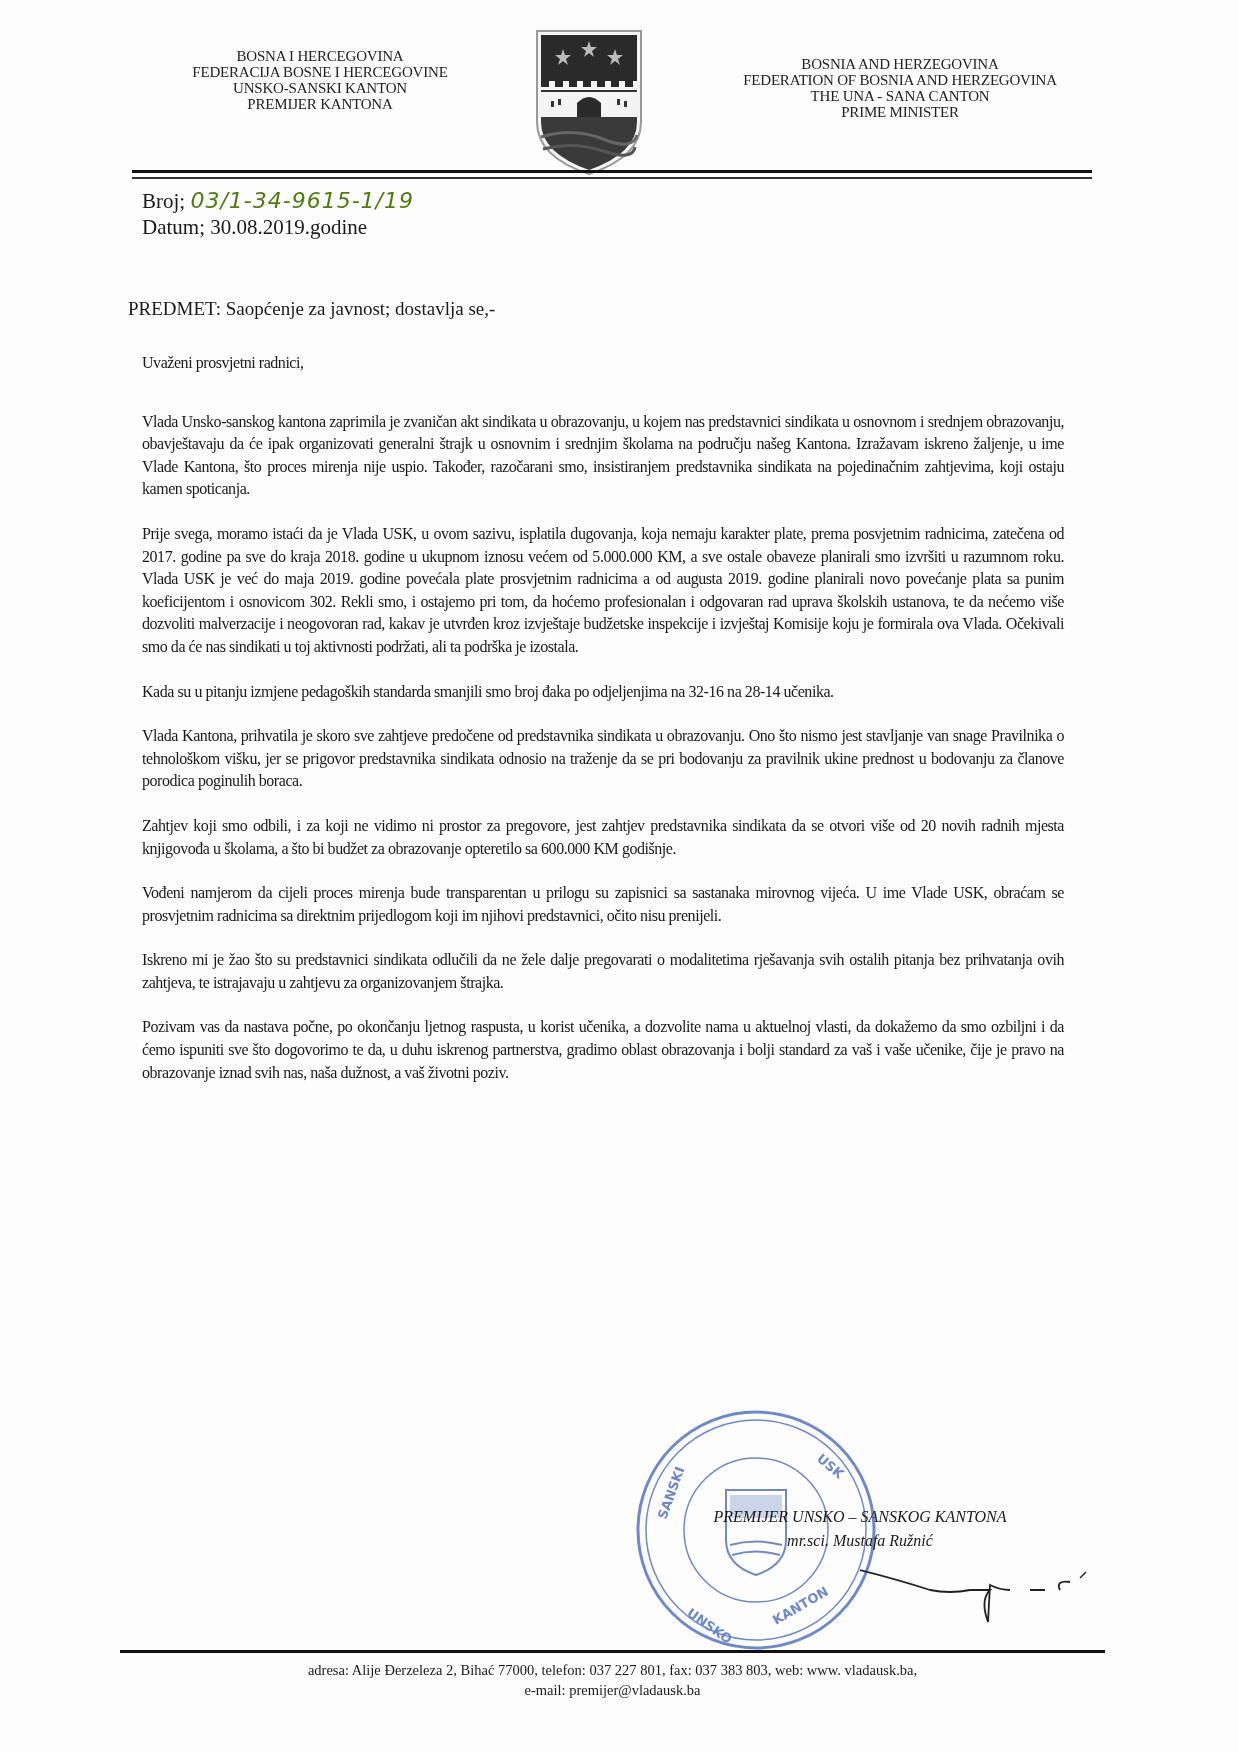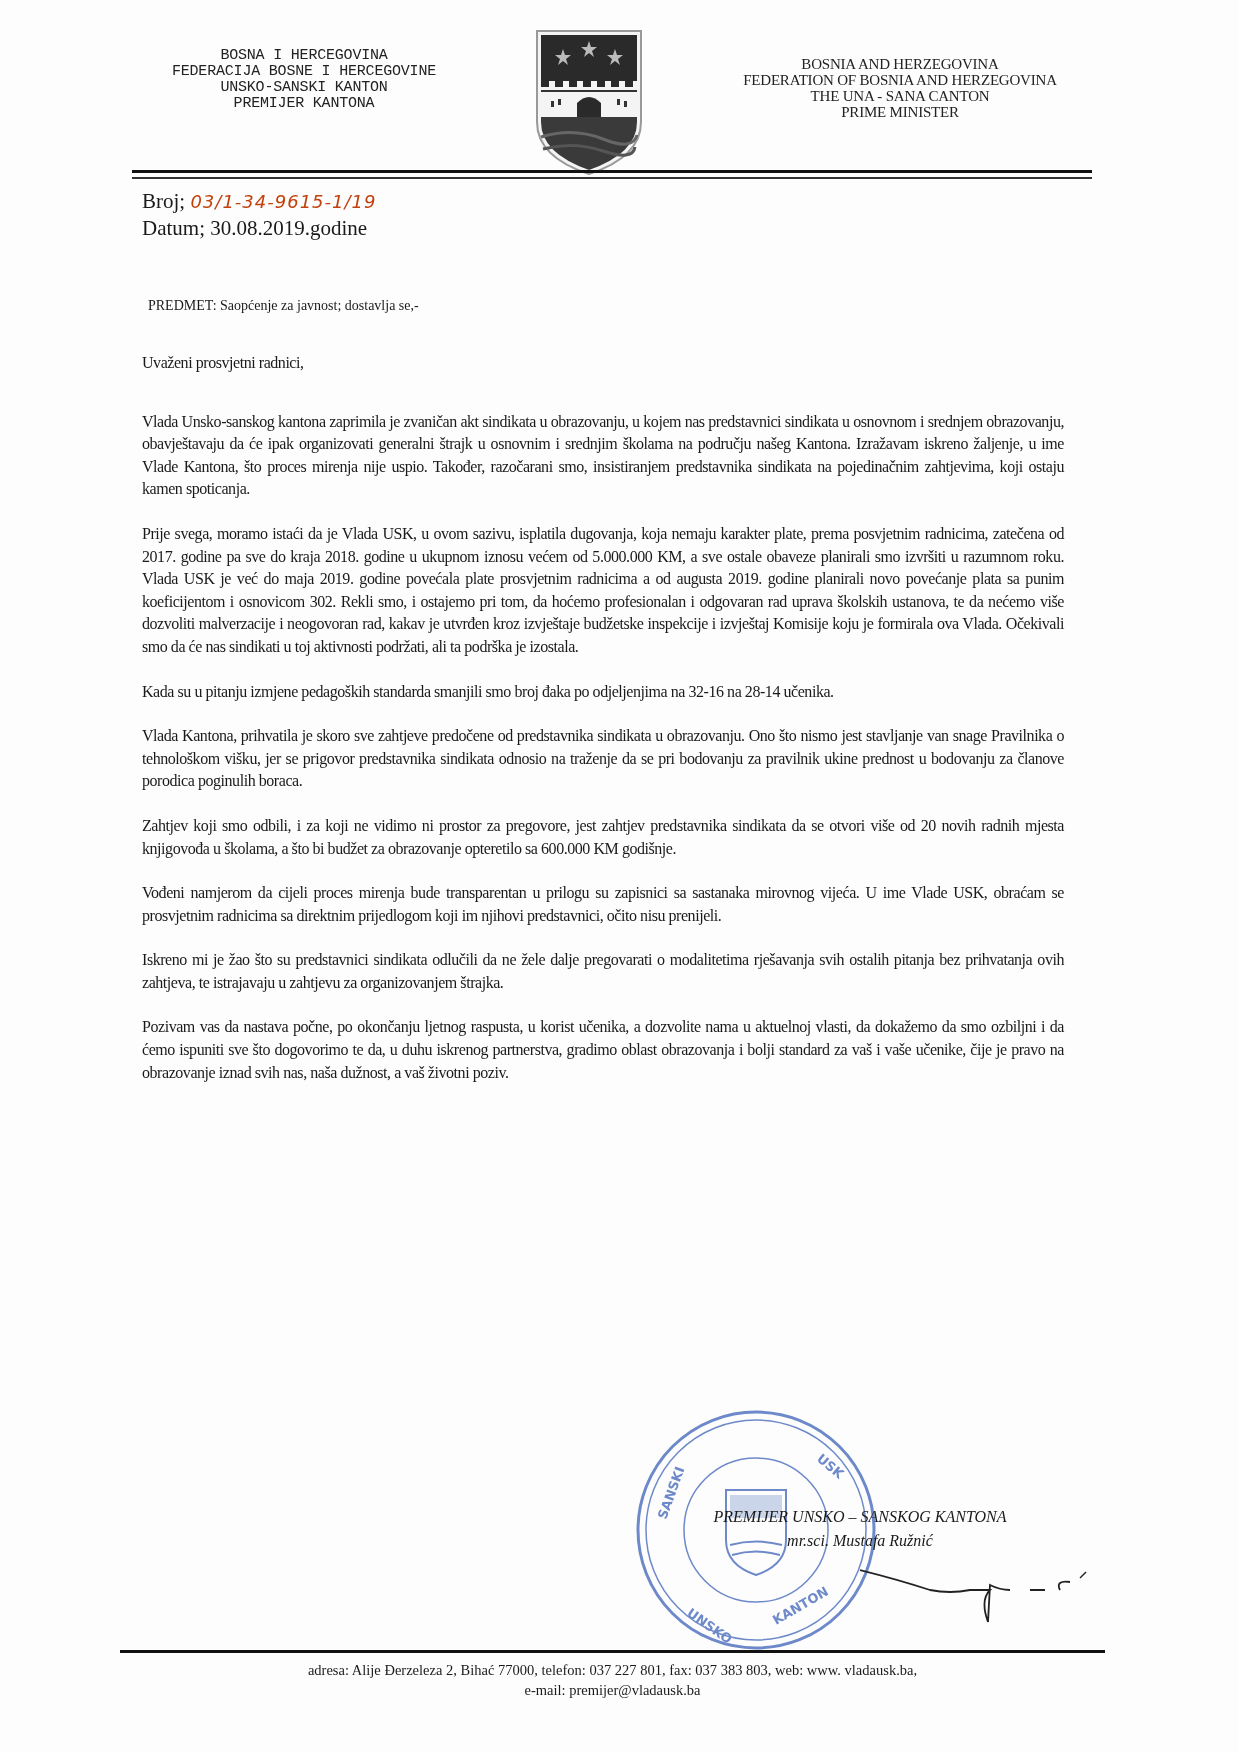--- a/index.html
+++ b/index.html
@@ -4,29 +4,29 @@
 <style>
   html, body { margin: 0; padding: 0; }
   body {
     width: 1239px; height: 1752px; background: #fdfdfd; position: relative;
     font-family: "Liberation Serif", serif; color: #1a1a1a; overflow: hidden;
   }
   .hdr-left, .hdr-right {
     position: absolute; text-align: center; font-size: 15px; line-height: 16px;
     text-transform: uppercase; letter-spacing: -0.2px; color: #222;
   }
-  .hdr-left { left: 144px; top: 48px; width: 320px; font-family: Liberation Mono, monospace; }
+  .hdr-left { left: 160px; top: 48px; width: 320px; }
   .hdr-right { left: 700px; top: 56px; width: 400px; }
   .hdr-left div, .hdr-right div { white-space: nowrap; }
   .crest { position: absolute; left: 533px; top: 27px; width: 112px; height: 150px; }
   .rule-top { position: absolute; left: 132px; top: 170px; width: 960px; height: 3px; background: #111; }
   .rule-top2 { position: absolute; left: 132px; top: 177px; width: 960px; height: 2px; background: #333; }
   .meta { position: absolute; left: 142px; top: 188px; font-size: 21px; line-height: 26px; }
-  .meta .hand { font-family: "DejaVu Sans", sans-serif; font-weight: 300; font-size: 18px; color: #c2410c; font-style: italic; letter-spacing: 1px; }
-  .subject { position: absolute; left: 148px; top: 298px; font-size: 14px; }
+  .meta .hand { font-family: "DejaVu Sans", sans-serif; font-weight: 300; font-size: 22px; color: #4d7c0f; font-style: italic; letter-spacing: 1px; }
+  .subject { position: absolute; left: 128px; top: 298px; font-size: 19px; }
   .body-text {
     position: absolute; left: 142px; width: 922px; top: 352px;
     font-size: 16px; line-height: 22.6px; text-align: justify; letter-spacing: -0.45px;
   }
   .body-text p { margin: 0 0 22px 0; }
   .body-text p.salutation { margin-bottom: 36px; }
   .stamp { position: absolute; left: 626px; top: 1400px; width: 290px; height: 260px; opacity: 0.75; }
   .sig-block { position: absolute; left: 660px; top: 1505px; width: 400px; text-align: center; font-weight: normal; font-style: italic; font-size: 16px; line-height: 24px; color: #1a1a1a; }
   .sig-scribble { position: absolute; left: 860px; top: 1560px; width: 240px; height: 70px; }
   .rule-bottom { position: absolute; left: 120px; top: 1650px; width: 985px; height: 3px; background: #111; }

